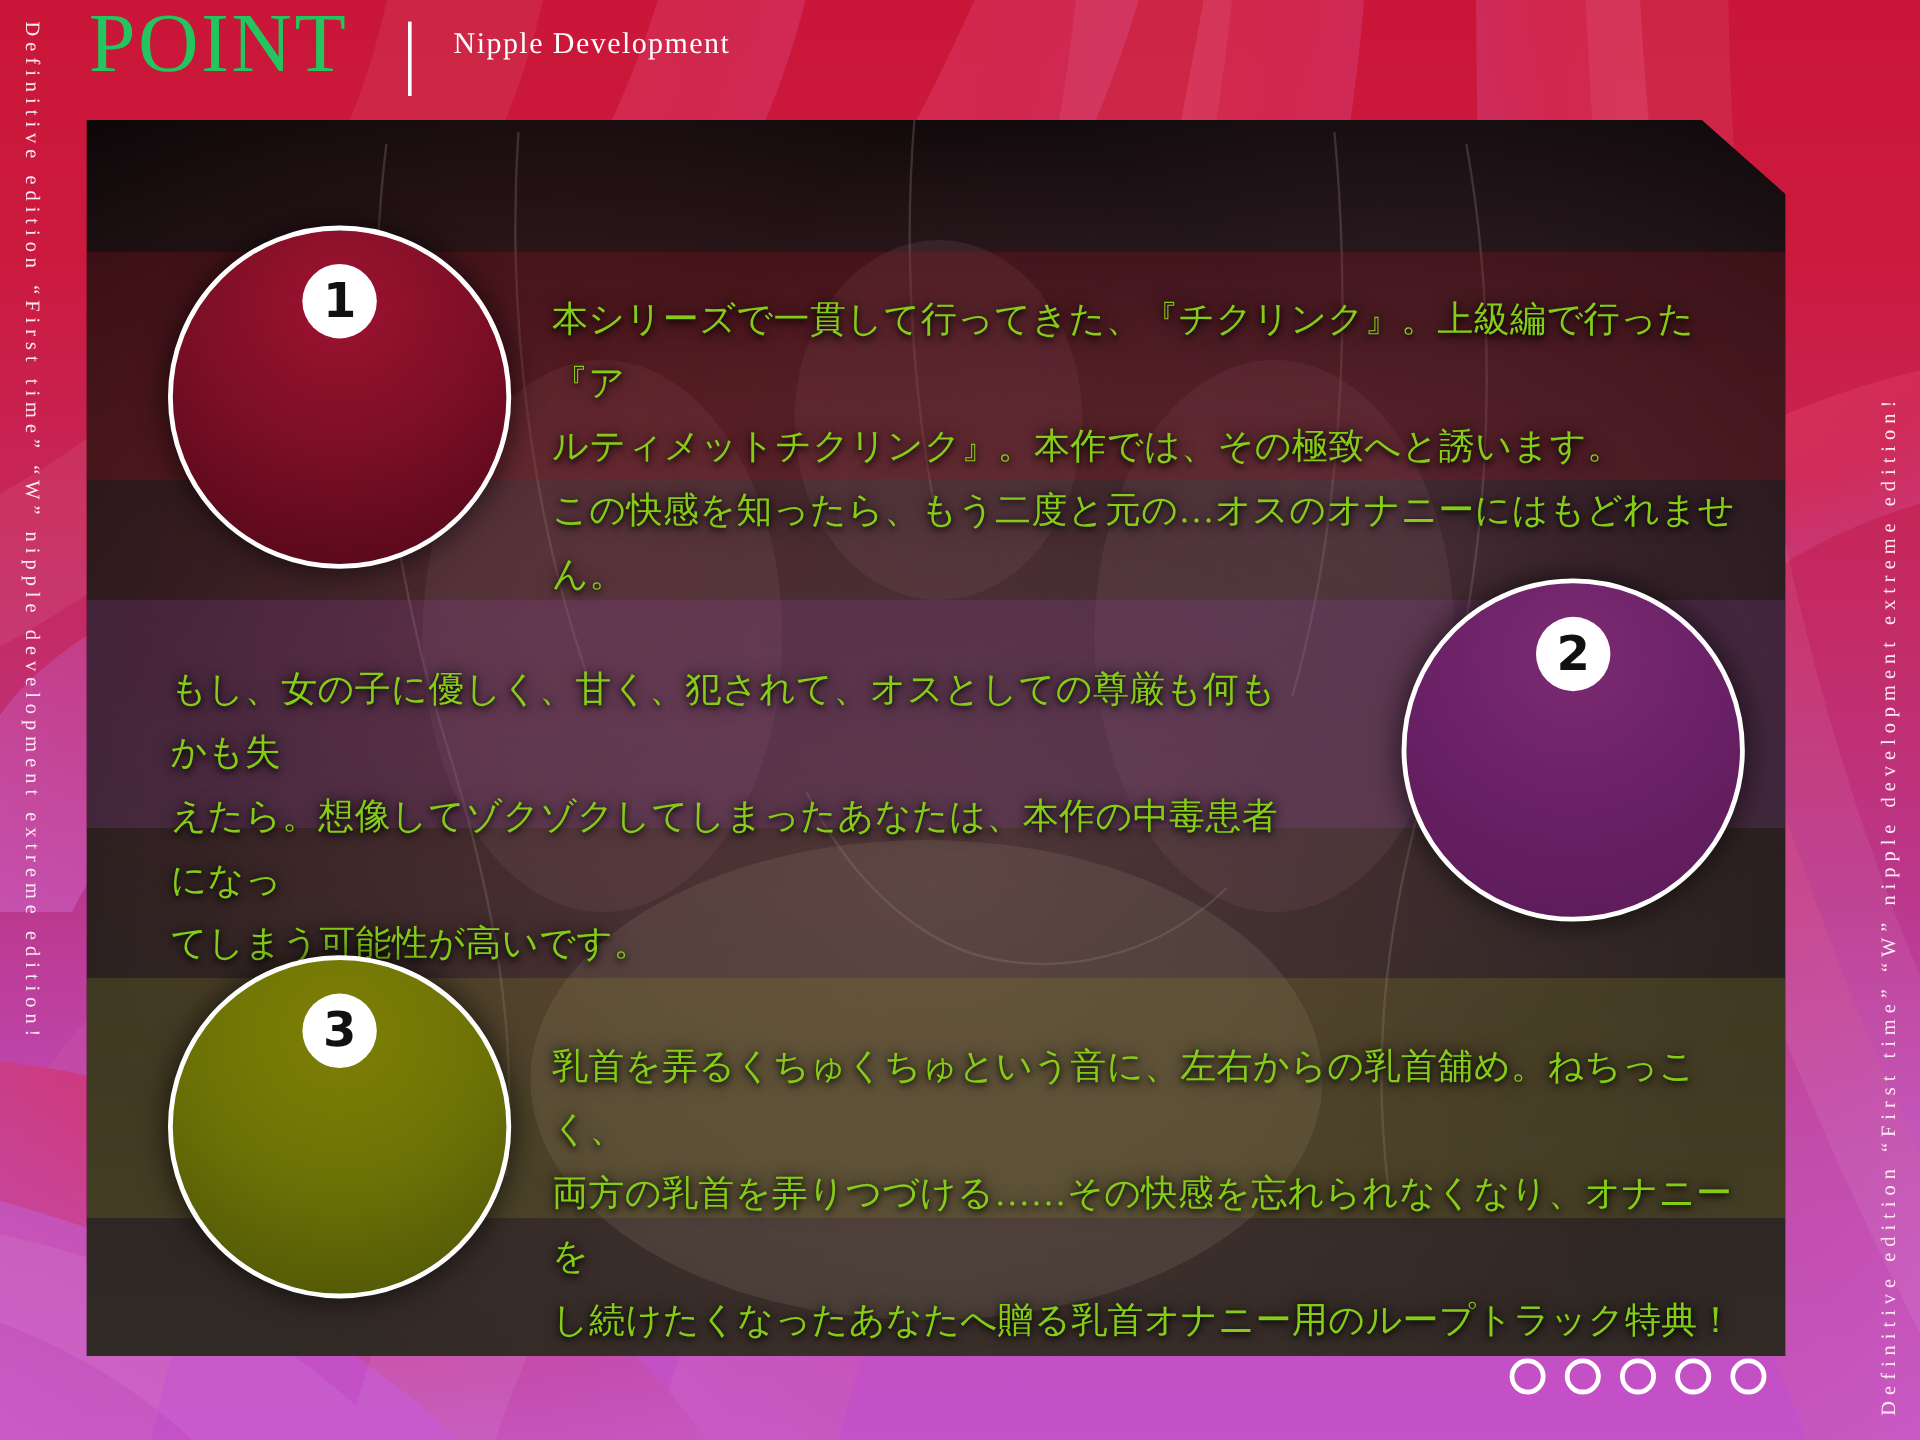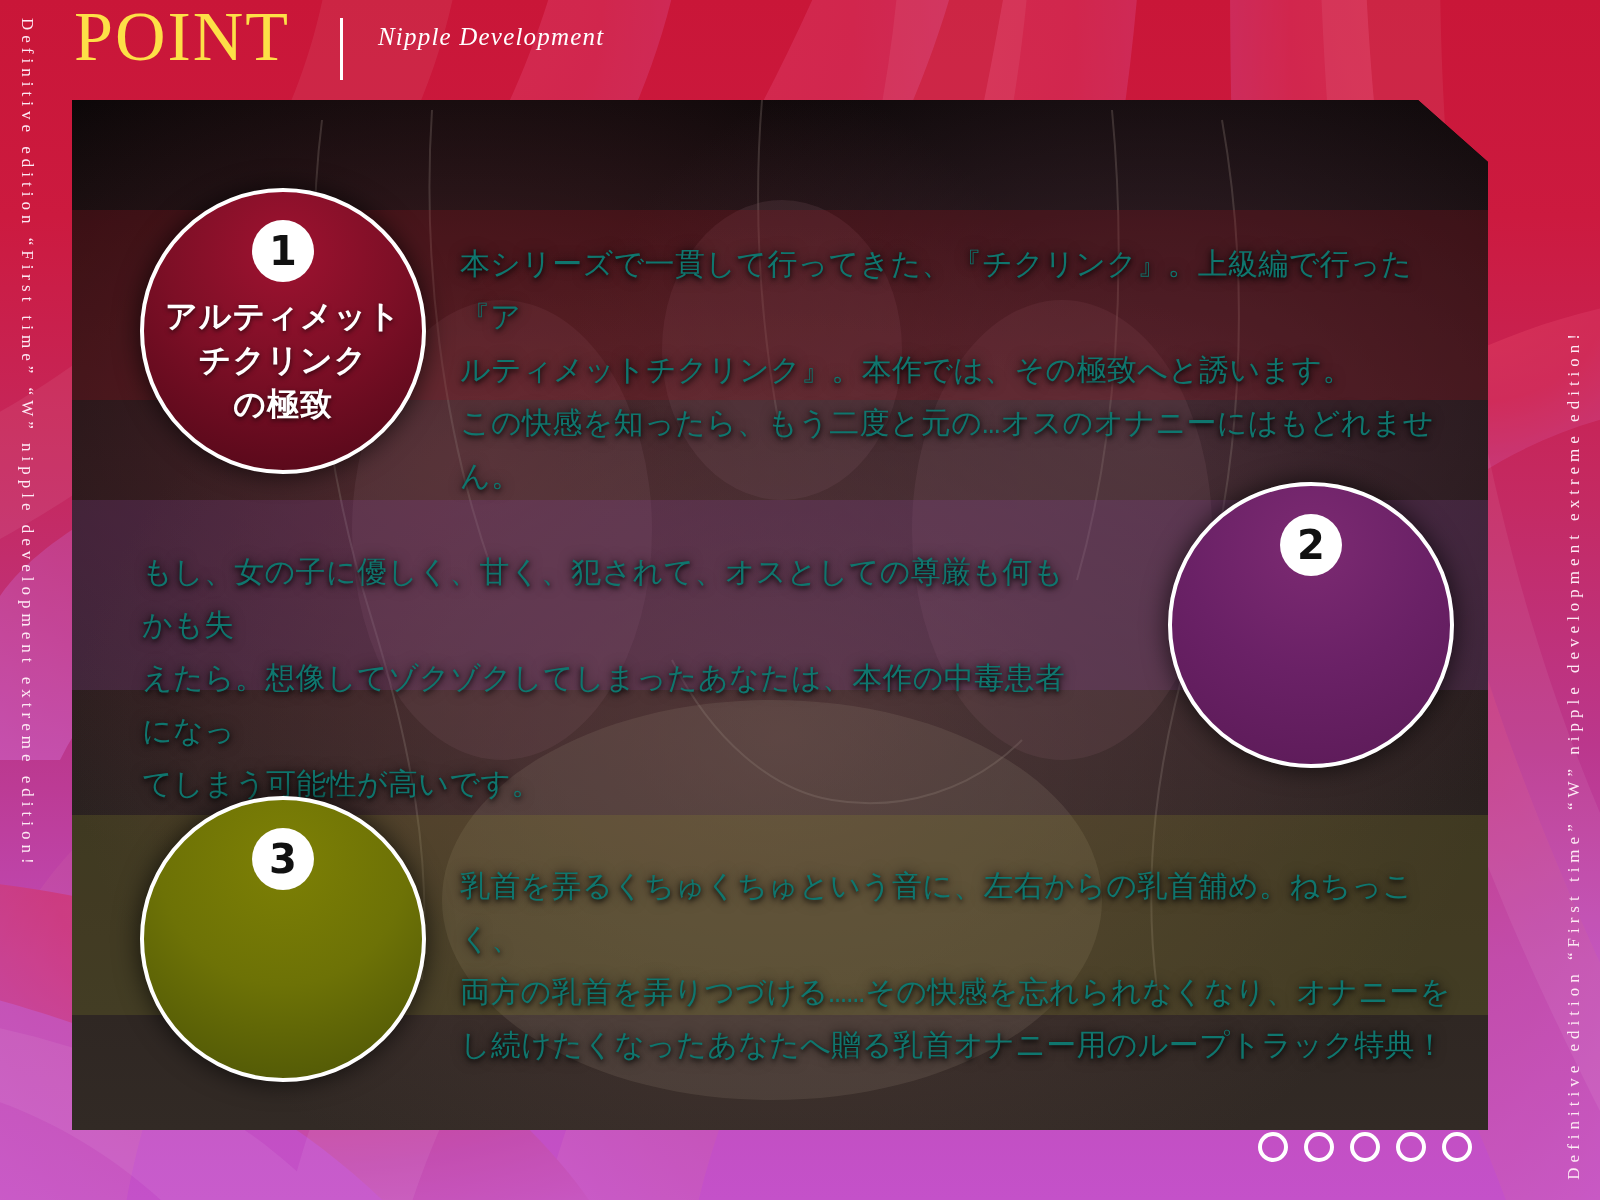--- a/index.html
+++ b/index.html
@@ -48,41 +48,40 @@
     height: 100px;
     z-index: 6;
   }
   .header-title {
     position: absolute;
     left: 74px;
     top: 2px;
     font-family: "Liberation Serif", serif;
     font-size: 70px;
     line-height: 1;
-    color: #fde047;
+    color: #22c55e;
     letter-spacing: 2px;
   }
   .header-divider {
     position: absolute;
     left: 340px;
     top: 18px;
     width: 3px;
     height: 62px;
     background: #ffffff;
   }
   .header-sub {
     position: absolute;
     left: 378px;
     top: 20px;
     font-family: "Liberation Serif", serif;
     font-size: 25px;
     line-height: 1.38;
     color: #ffffff;
     letter-spacing: 1.2px;
-    font-style: italic;
   }
 
   
   .side-caption {
     position: absolute;
     font-family: "Liberation Serif", serif;
     font-size: 17px;
     letter-spacing: 5px;
     color: #fde9f4;
     white-space: nowrap;
@@ -127,27 +126,27 @@
     z-index: 4;
   }
   .band-1 { top: 110px; height: 190px; background: rgba(150, 20, 30, 0.26); }
   .band-2 { top: 400px; height: 190px; background: rgba(140, 70, 160, 0.22); }
   .band-3 { top: 715px; height: 200px; background: rgba(150, 150, 40, 0.20); }
 
   
   .para {
     position: absolute;
     z-index: 8;
-    color: #0f766e;
+    color: #84cc16;
     font-size: 30px;
     line-height: 53px;
     letter-spacing: 0.3px;
     text-shadow: 0 2px 5px rgba(0,0,0,0.95), 0 0 14px rgba(0,0,0,0.8);
     white-space: pre-line;
-    font-family: Liberation Mono, monospace;
+    font-family: Liberation Serif, serif;
   }
   .para-1 { left: 460px; top: 240px; width: 1010px; }
   .para-2 { left: 142px; top: 548px; width: 945px; }
   .para-3 { left: 460px; top: 862px; width: 1010px; }
 
   
   .badge {
     position: absolute;
     border-radius: 50%;
     border: 4px solid #ffffff;
@@ -312,23 +311,20 @@
 この快感を知ったら、もう二度と元の…オスのオナニーにはもどれません。</div>
   <div class="para para-3">乳首を弄るくちゅくちゅという音に、左右からの乳首舖め。ねちっこく、
 両方の乳首を弄りつづける……その快感を忘れられなくなり、オナニーを
 し続けたくなったあなたへ贈る乳首オナニー用のループトラック特典！</div>
   <div class="para para-2">もし、女の子に優しく、甘く、犯されて、オスとしての尊厳も何もかも失
 えたら。想像してゾクゾクしてしまったあなたは、本作の中毒患者になっ
 てしまう可能性が高いです。</div>
 
   <div class="badge" id="badge-1" style="--badge-color: #7d0f26;">
     <div class="badge-num">1</div>
-    <div class="badge-label">アルティメット
-チクリンク
-の極致</div>
   </div>
   <div class="badge" id="badge-2" style="--badge-color: #6a2166;">
     <div class="badge-num">2</div>
   </div>
   <div class="badge" id="badge-3" style="--badge-color: #6d7206;">
     <div class="badge-num">3</div>
   </div>
 
   <div class="dots" id="pagination-dots">
       <div class="dot"></div>

